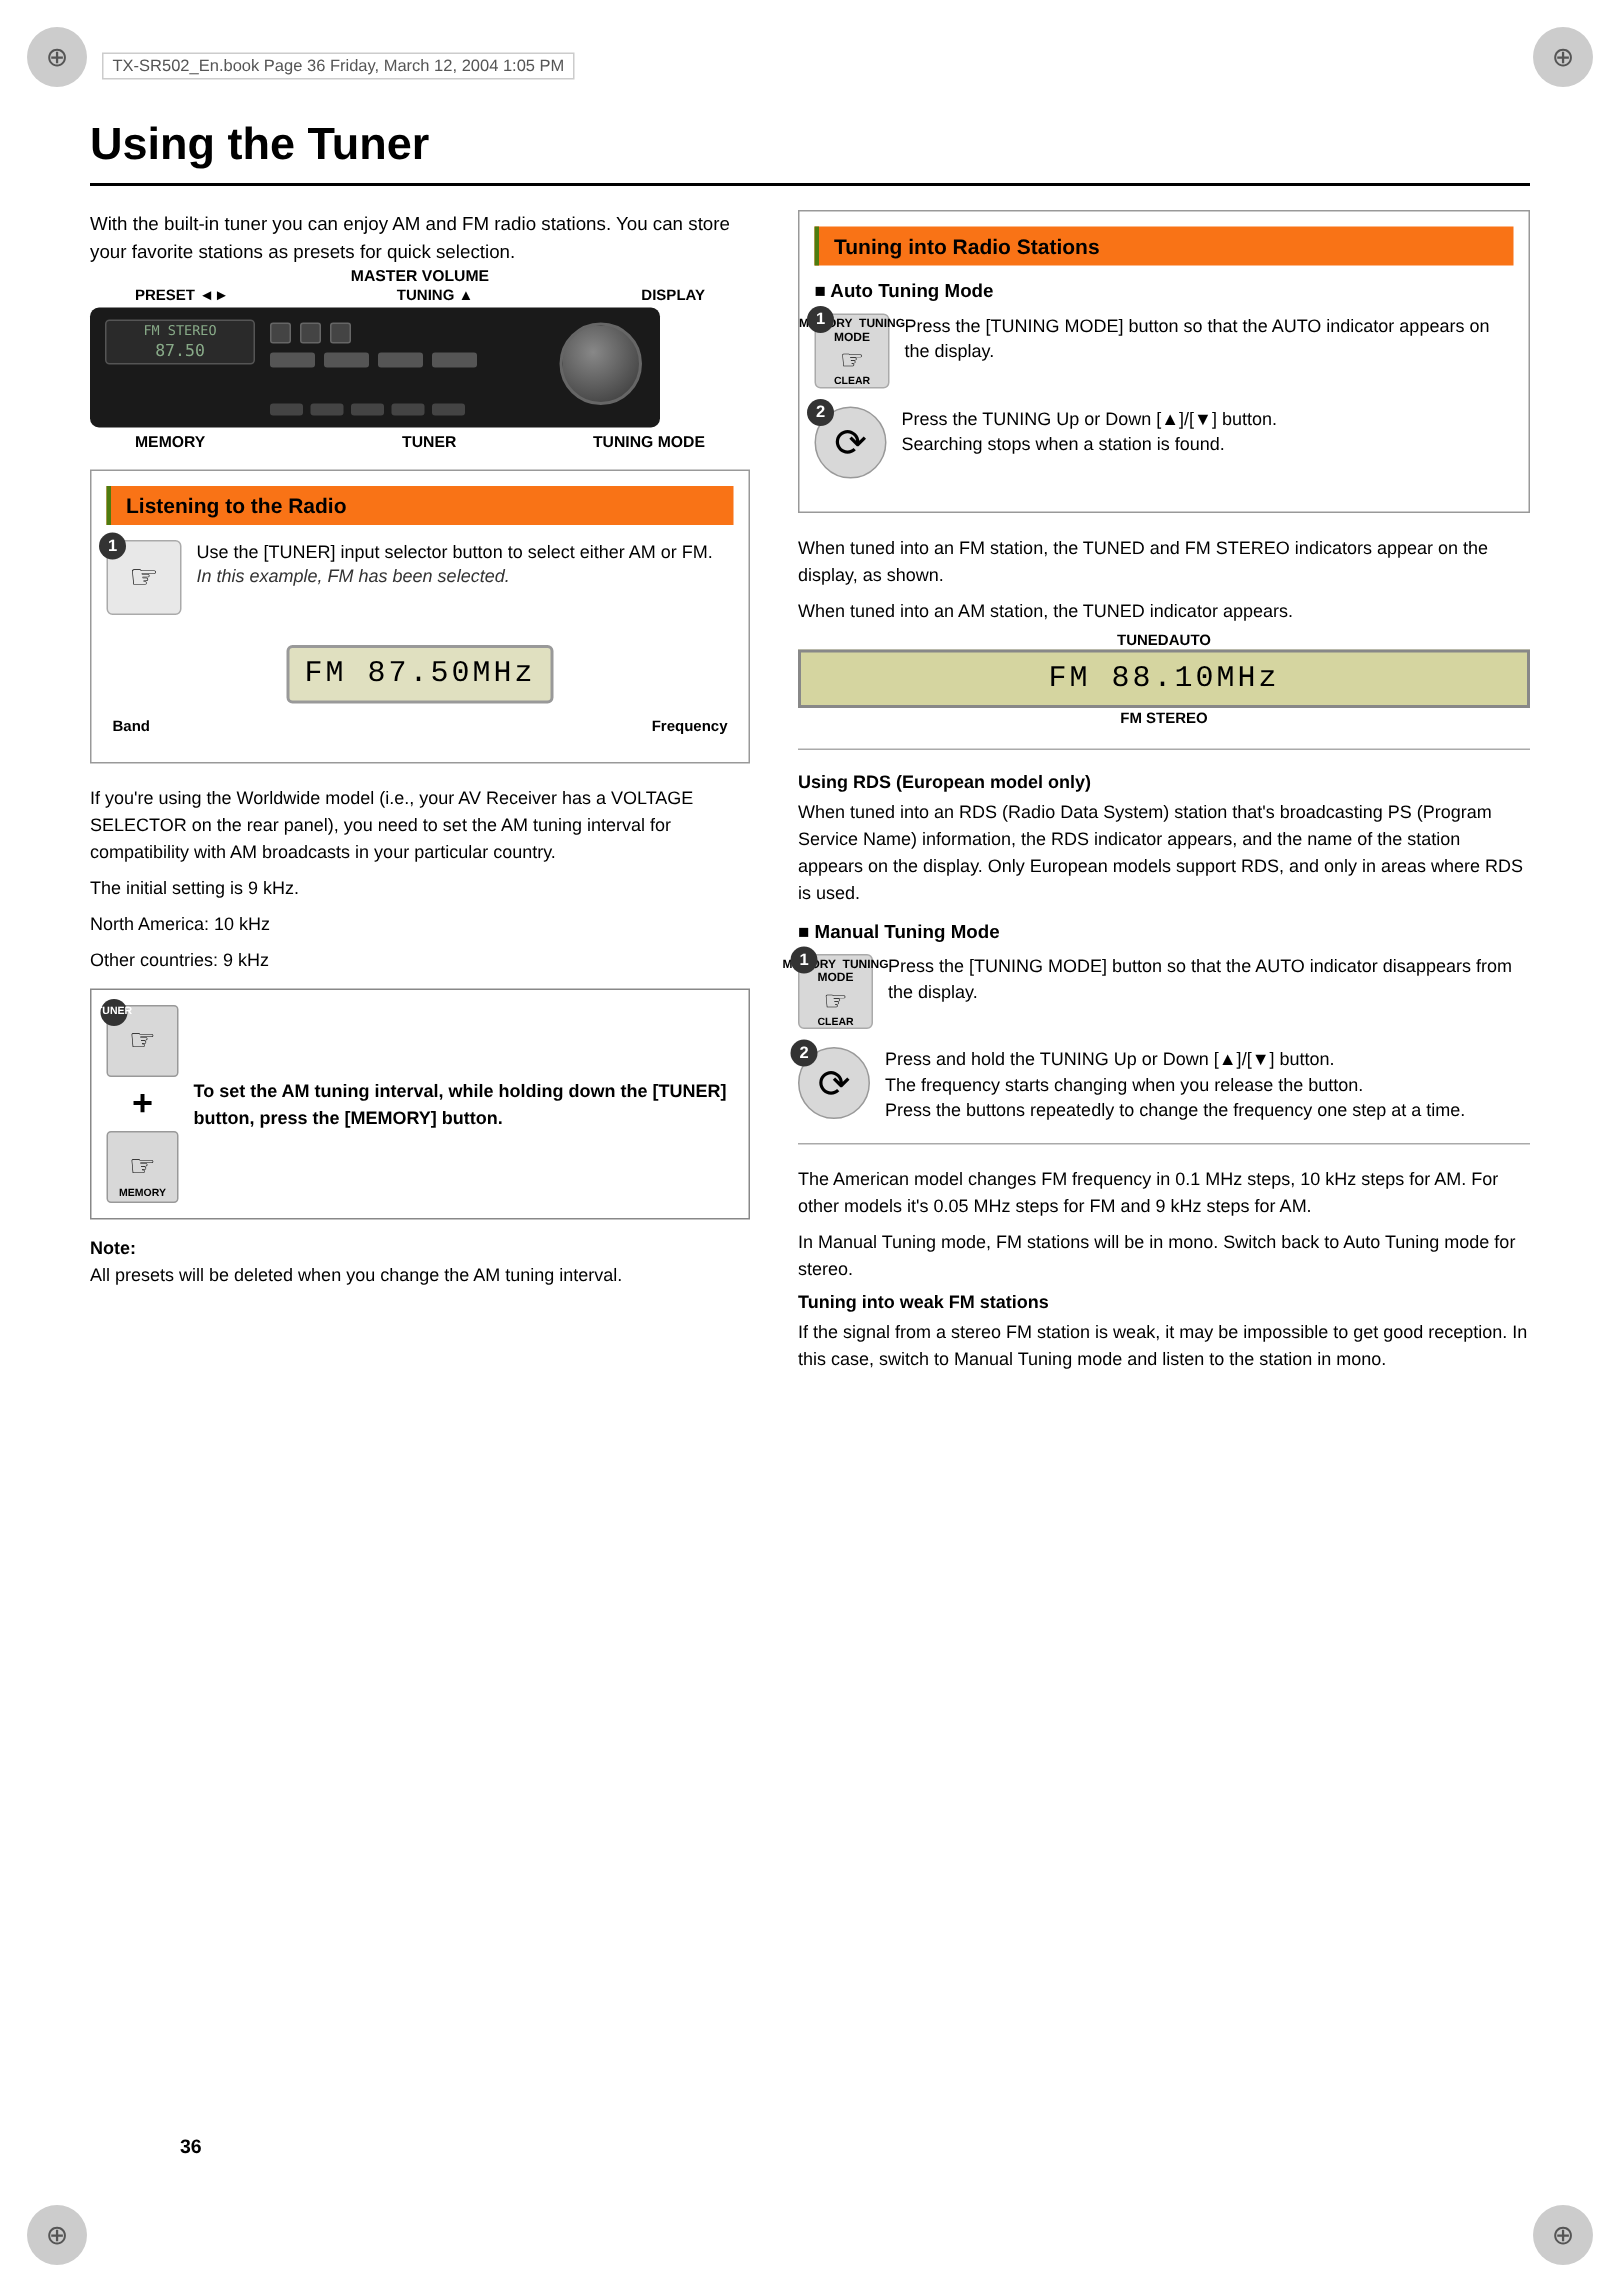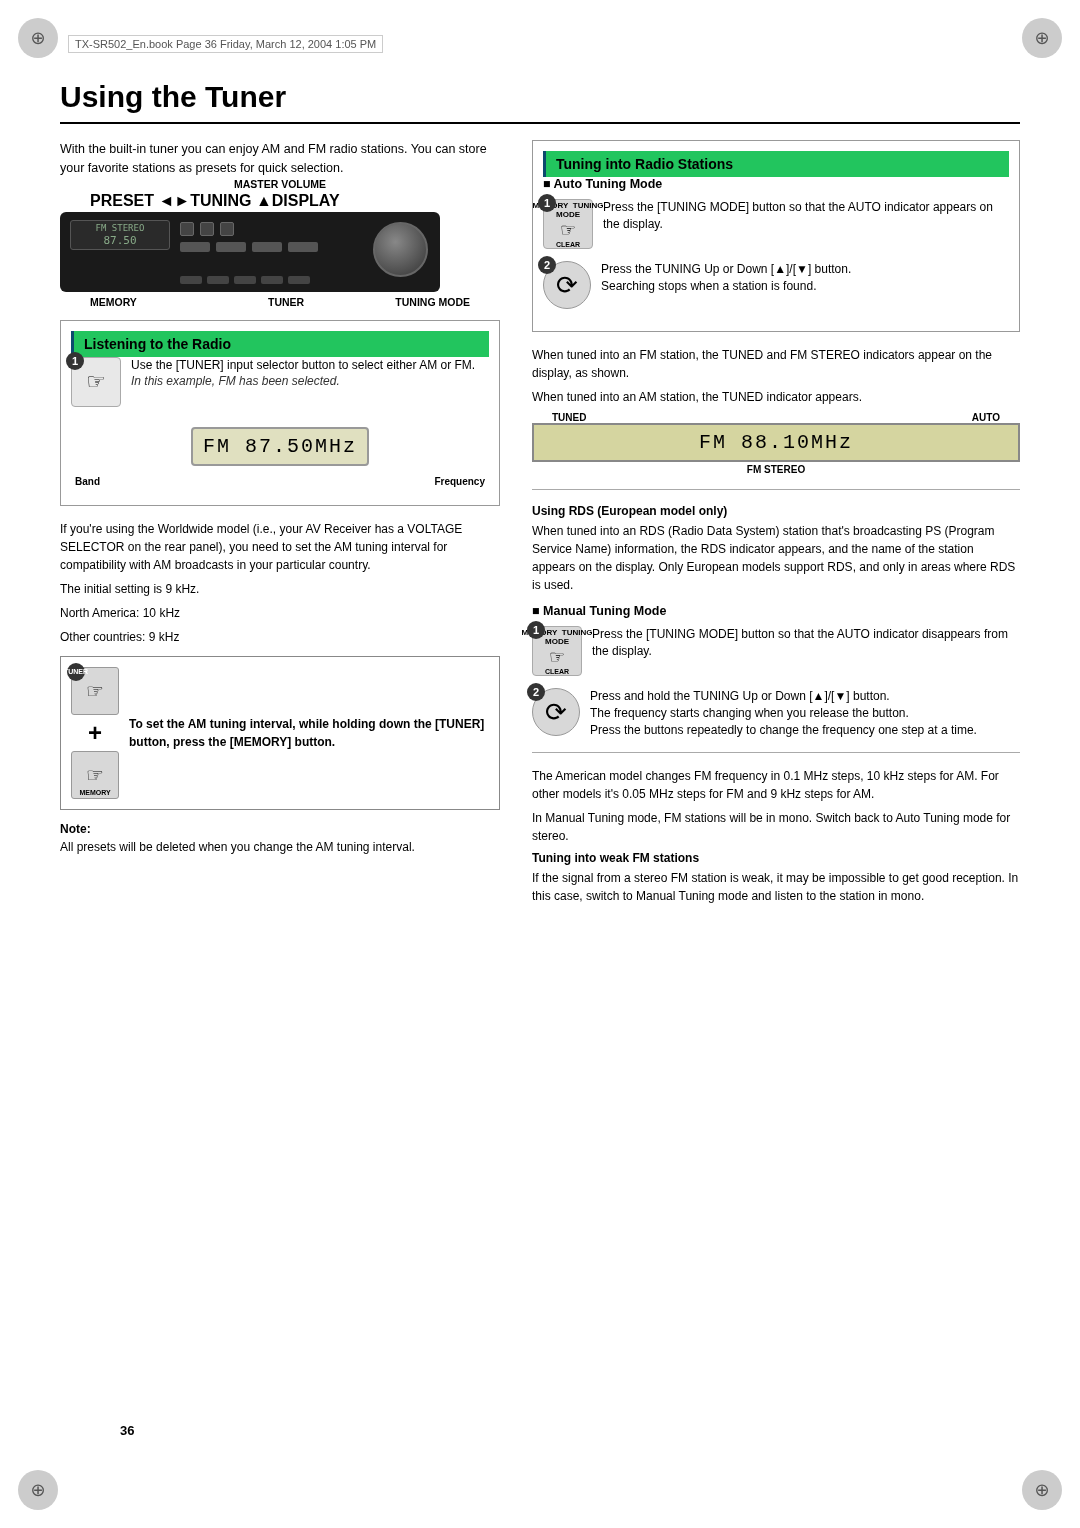--- a/index.html
+++ b/index.html
@@ -111,25 +111,26 @@
       position: absolute;
       right: 12px; top: 10px;
       width: 55px; height: 55px;
       border-radius: 50%;
       background: radial-gradient(circle at 40% 35%, #888, #333);
       border: 2px solid #666;
     }
 
     
     .section-header {
-      background: #22c55e;
+      background: #f97316;
       font-size: 14px;
       font-weight: bold;
       padding: 5px 10px;
-      border-left: 3px solid #0c4a6e;
+      margin-bottom: 10px;
+      border-left: 3px solid #4d7c0f;
     }
 
     
     .listening-section {
       border: 1px solid #999;
       padding: 10px;
       margin-bottom: 14px;
     }
 
     
@@ -292,21 +293,21 @@
       position: absolute;
       bottom: 30px;
       left: 60px;
       font-size: 13px;
       font-weight: bold;
     }
 
     
     .display2-top-labels {
       display: flex;
-      justify-content: space-between;
+      justify-content: center;
       font-size: 10px;
       font-weight: bold;
       padding: 0 20px;
     }
     .display2-bottom-labels {
       display: flex;
       justify-content: center;
       font-size: 10px;
       font-weight: bold;
       margin-top: 2px;
@@ -356,21 +357,21 @@
     <div class="two-col">
 
       <div class="col-left">
 
         <p class="intro-text">With the built-in tuner you can enjoy AM and FM radio stations. You can store your favorite stations as presets for quick selection.</p>
 
         <div class="device-diagram">
           <div style="font-size:10.5px; font-weight:bold; text-align:center; margin-bottom:2px;">
             <span>MASTER VOLUME</span>
           </div>
-          <div style="display:flex; justify-content:flex-start; width:380px; margin:0 auto; font-size:16px; font-weight:bold; margin-bottom:2px;">
+          <div style="display:flex; justify-content:space-between; width:380px; margin:0 auto; font-size:10px; font-weight:bold; margin-bottom:2px;">
             <span>PRESET ◄►</span>
             <span>TUNING ▲</span>
             <span>DISPLAY</span>
           </div>
 
           <div class="device-body">
             <div class="device-display-area">
               <div style="color:#8a8; font-family:monospace; font-size:9px; padding:2px; line-height:1.3;">
                 <div>FM STEREO</div>
                 <div style="font-size:11px;">87.50</div>

